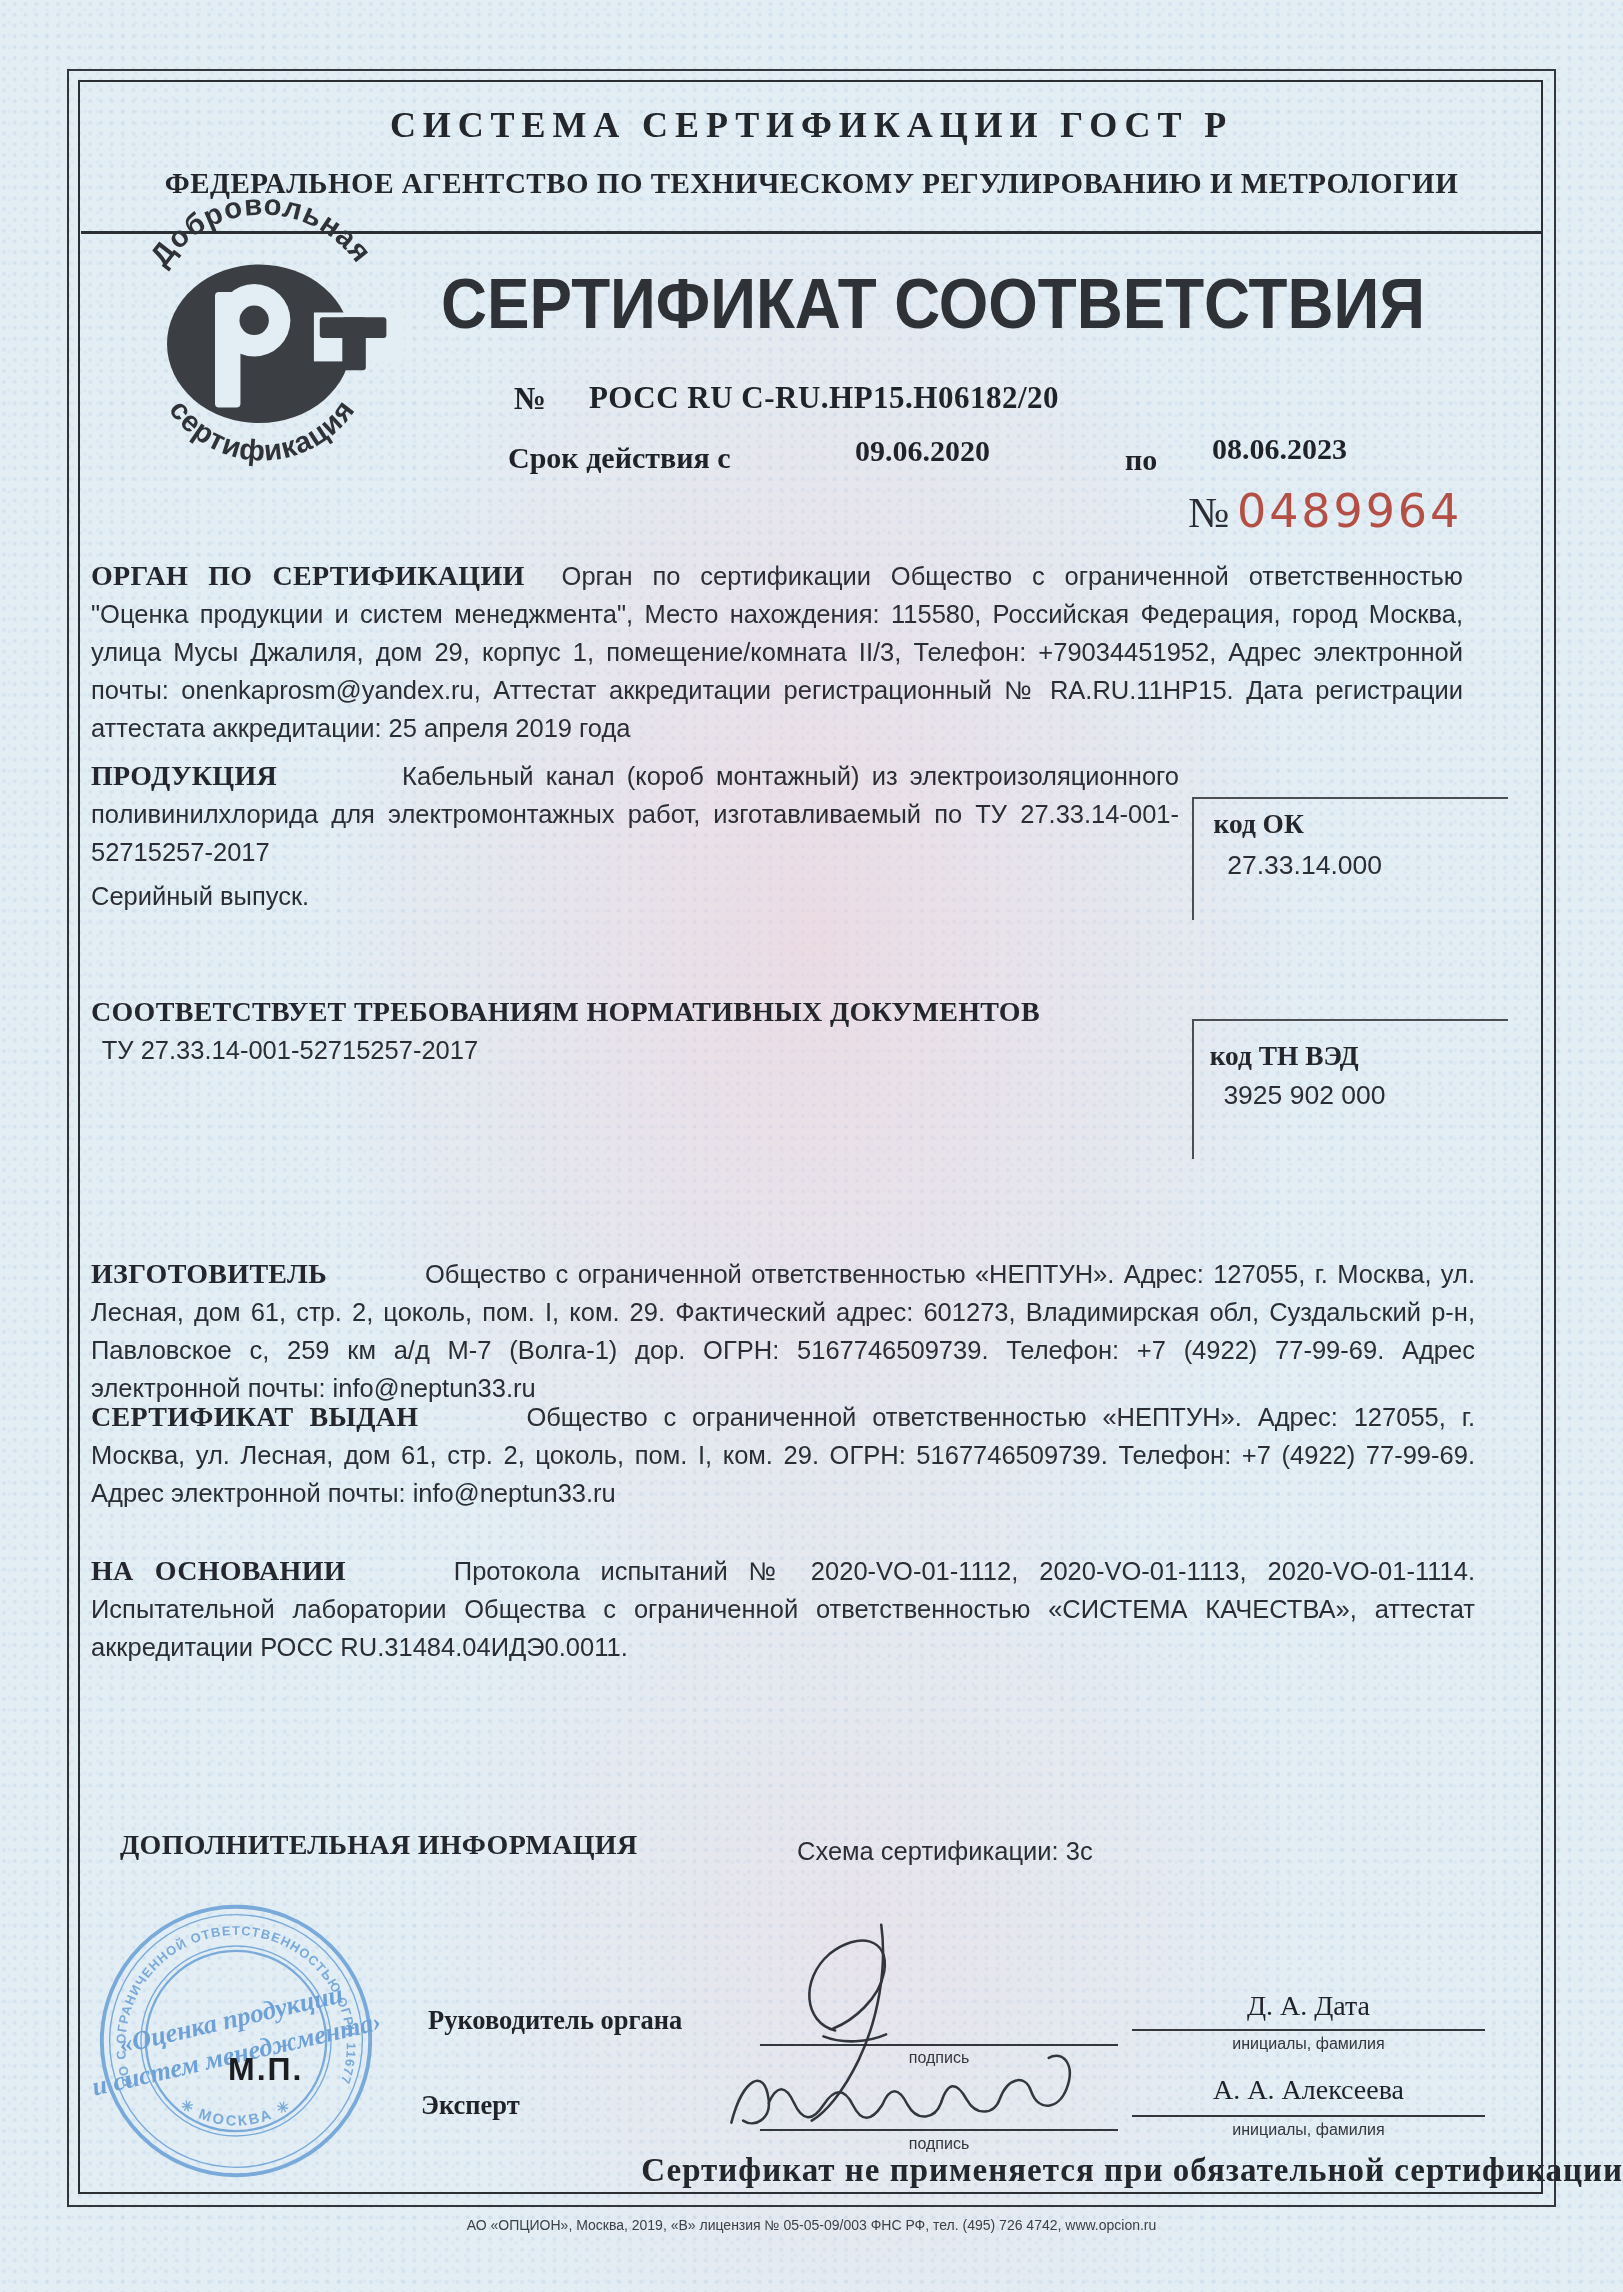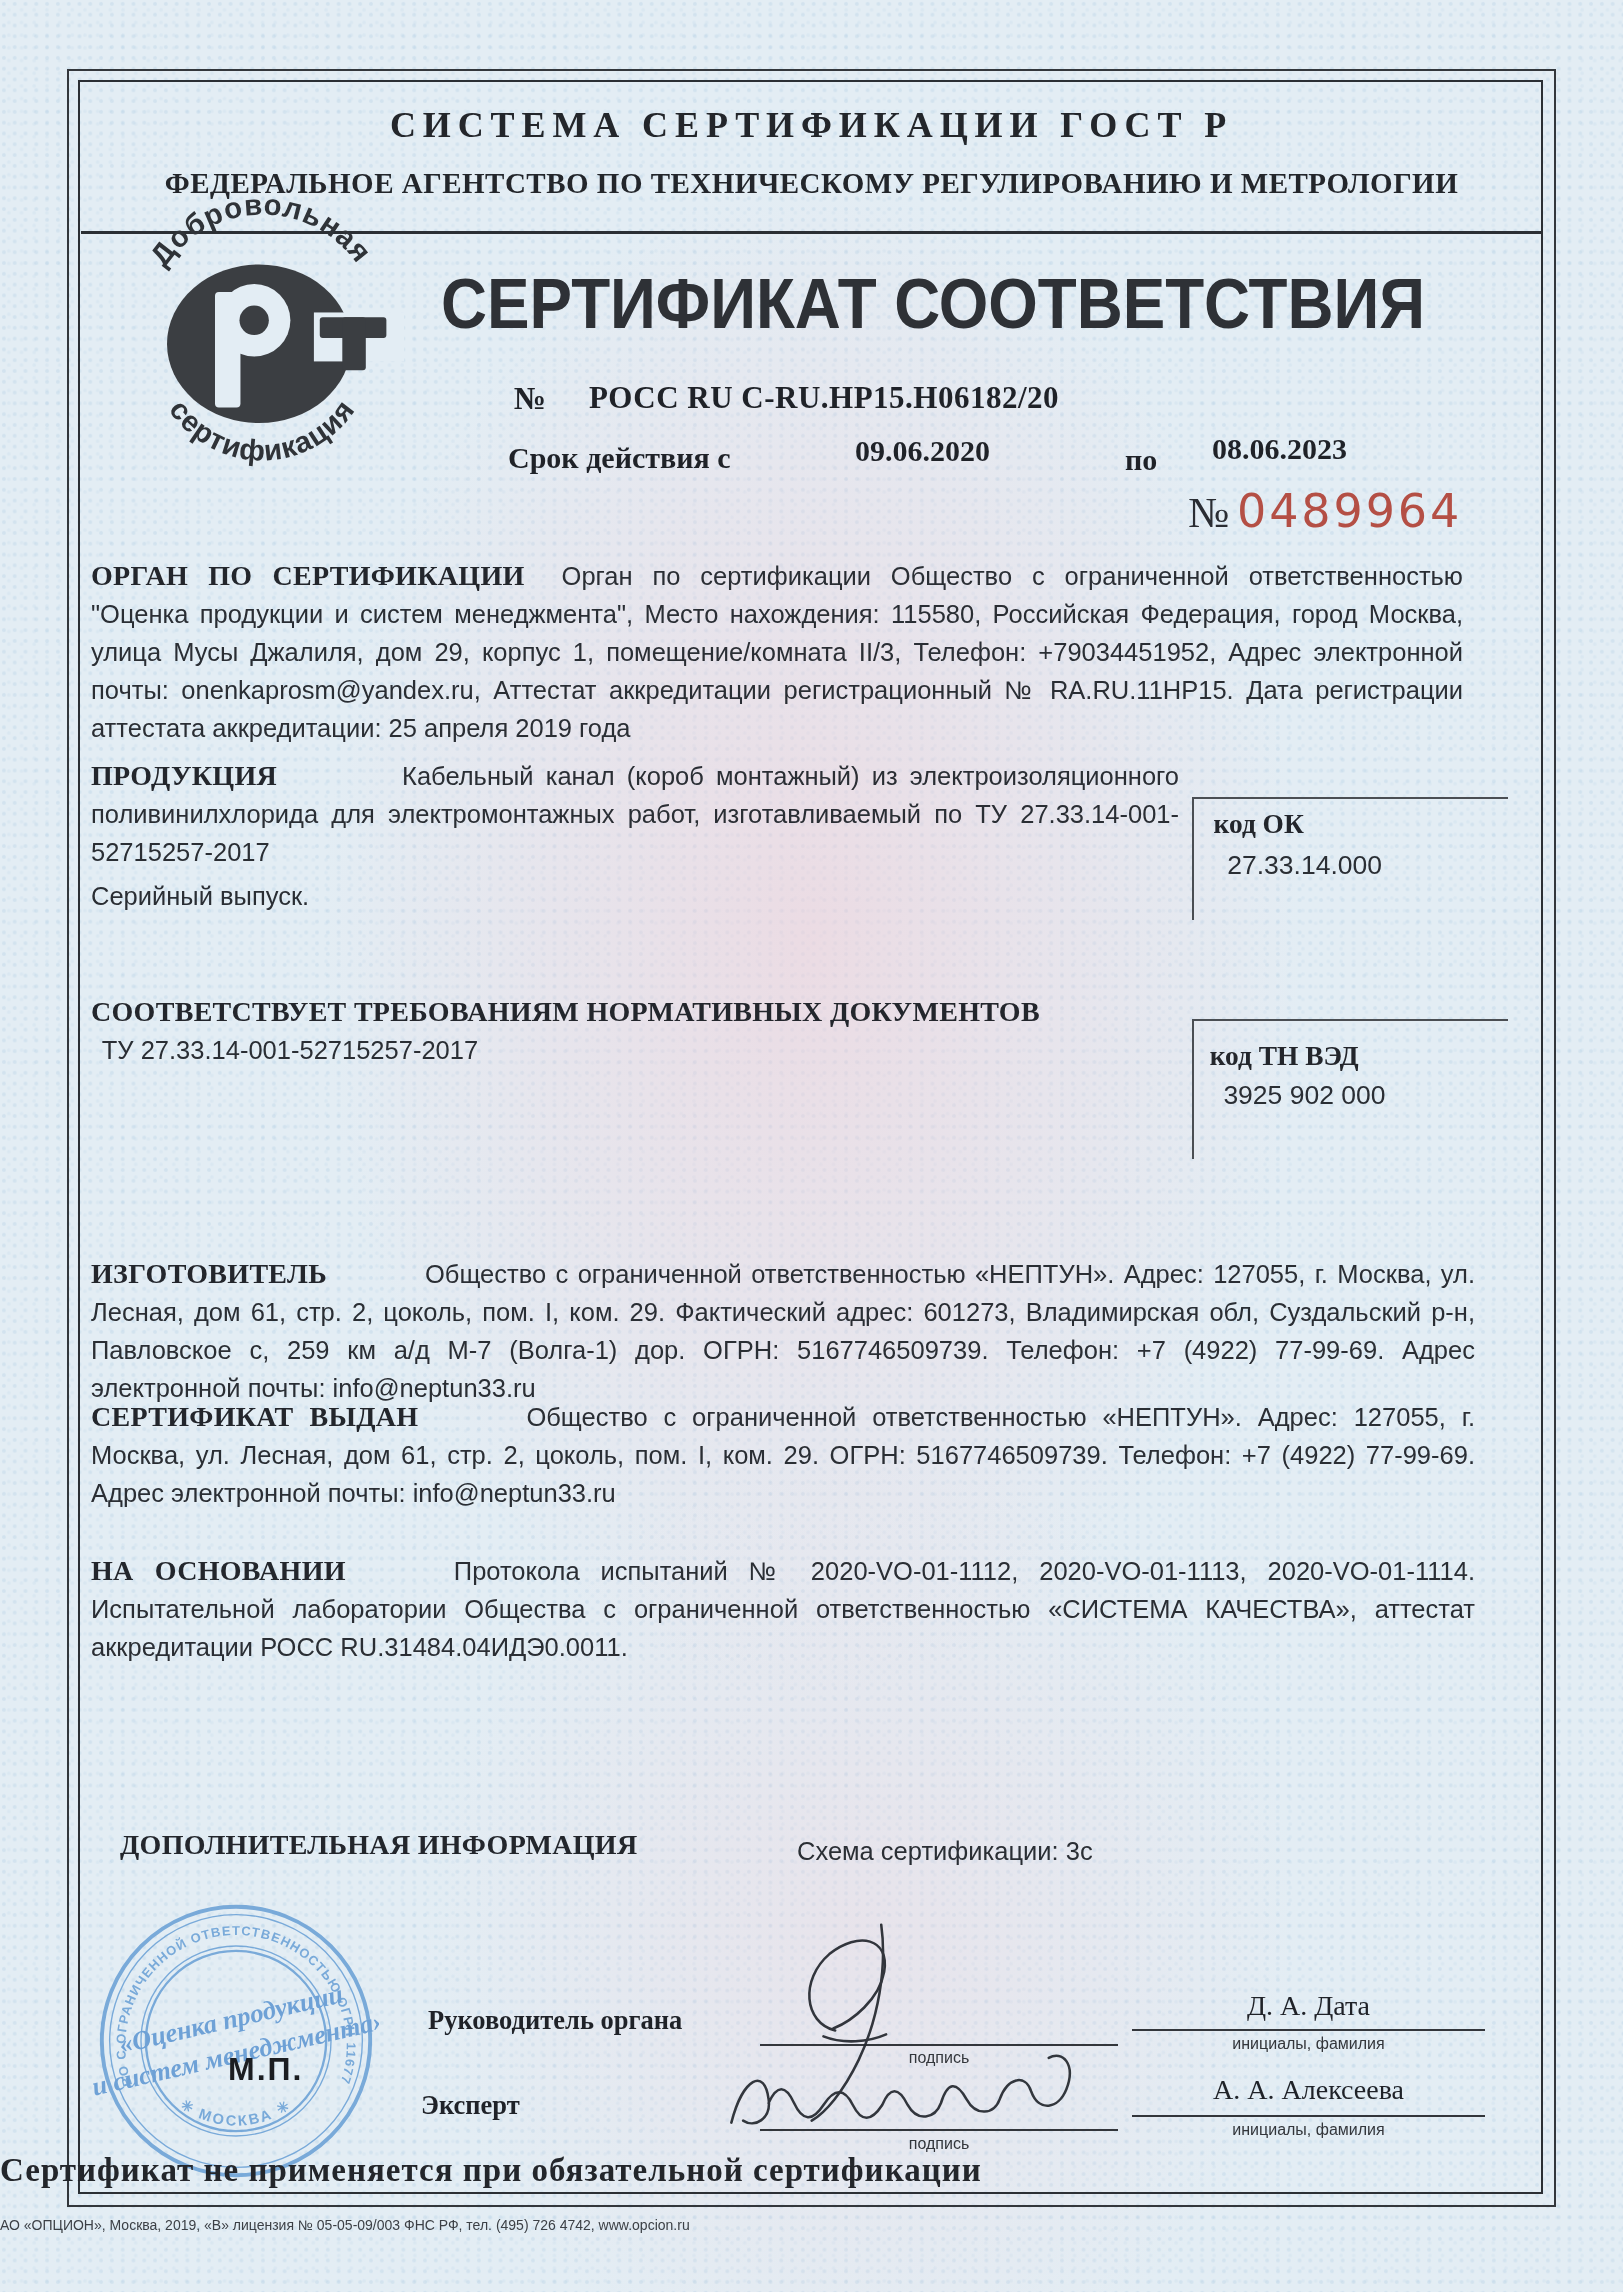--- a/index.html
+++ b/index.html
@@ -40,23 +40,23 @@
   .sp-110{display:inline-block;width:108px;}
   .sp-128{display:inline-block;width:125px;}
   .code-box{border-top:2px solid #4a4e53;border-left:2px solid #4a4e53;}
   .code-label{font-family:"Liberation Serif",serif;font-weight:bold;font-size:27.4px;color:#23262c;}
   .code-value{font-size:26.5px;color:#2a2e34;}
   .sig-line{height:2px;background:#33363b;}
   .sig-caption{font-size:16px;color:#33363b;text-align:center;}
   .sig-role{font-family:"Liberation Serif",serif;font-weight:bold;font-size:26.5px;color:#1f2228;}
   .sig-name{font-family:"Liberation Serif",serif;font-size:28px;color:#1f2228;text-align:center;}
   .mp{font-family:Liberation Sans, sans-serif;font-weight:bold;font-size:32px;letter-spacing:2px;color:#1b1d21;}
-  .footnote{left:0;top:2152px;width:1623px;text-align:left;font-family:"Liberation Serif",serif;
+  .footnote{left:0;top:2152px;width:1623px;text-align:right;font-family:"Liberation Serif",serif;
     font-weight:600;font-size:33px;letter-spacing:1px;color:#23262b;}
-  .print-info{left:0;top:2217px;width:1623px;text-align:left;font-size:14px;color:#3c4046;}
+  .print-info{left:0;top:2217px;width:1623px;text-align:center;font-size:14px;color:#3c4046;}
   svg text{user-select:none;}
 </style>
 </head>
 <body>
 
 <div class="page">
 
   <div class="abs frame-outer"></div>
   <div class="abs frame-inner"></div>
 

